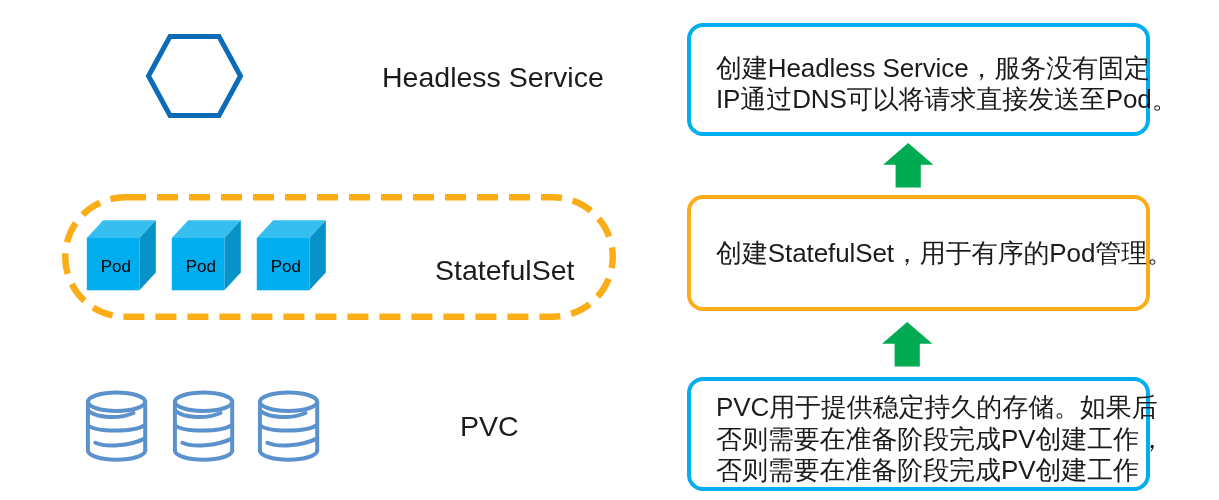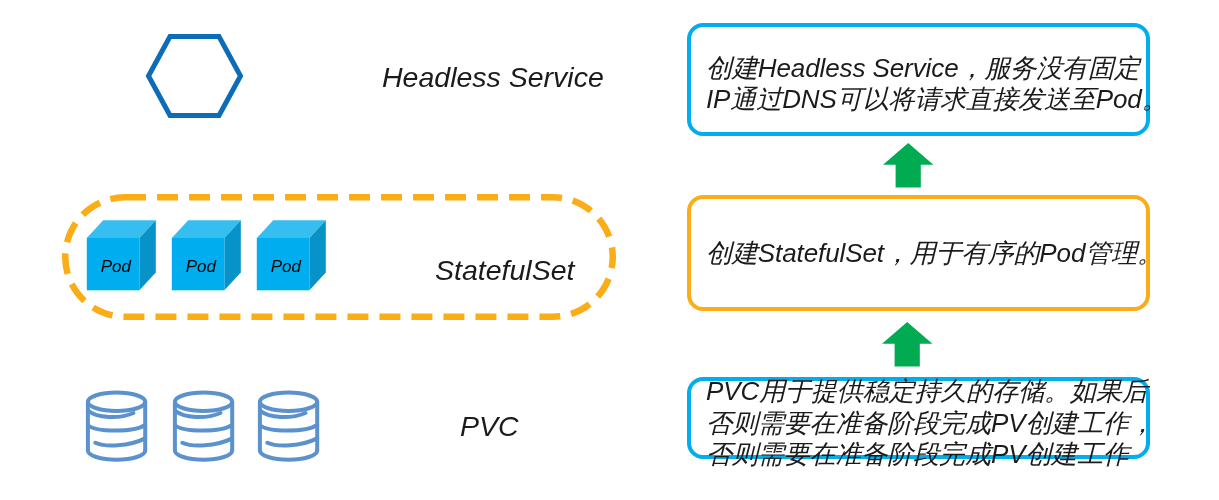--- a/index.html
+++ b/index.html
@@ -6,21 +6,20 @@
   body {
     font-family: "Liberation Sans", sans-serif;
     background: #ffffff;
   }
   .canvas {
     position: relative;
     width: 1219px;
     height: 500px;
     background: #ffffff;
     overflow: hidden;
-    font-style: italic;
   }
   .abs { position: absolute; }
 
   
   .shape-label {
     position: absolute;
     color: #1b1b1b;
     font-size: 28.5px;
     line-height: 28.5px;
     white-space: nowrap;
@@ -44,33 +43,33 @@
     position: absolute;
     left: 687px;
     width: 463px;
     box-sizing: border-box;
     border: 4px solid #00aeef;
     border-radius: 16px;
     background: #ffffff;
     display: flex;
     flex-direction: column;
     justify-content: center;
-    padding-left: 15px;
+    padding-left: 25px;
     padding-right: 0;
   }
   .step-box .line {
     color: #1b1b1b;
     letter-spacing: -0.1px;
     font-size: 26px;
     line-height: 31.5px;
     white-space: nowrap;
   }
   #step-1 { top: 23px;  height: 113px; border-color: #00aeef; padding-top: 9px; }
   #step-2 { top: 195px; height: 116px; border-color: #fbad18; padding-top: 1px; }
-  #step-3 { top: 377px; height: 82px; border-color: #00aeef; padding-top: 11px; }
+  #step-3 { top: 377px; height: 114px; border-color: #00aeef; padding-top: 11px; }
 </style>
 </head>
 <body>
 
 <div class="canvas">
 
   <svg class="abs" style="left:143px; top:31px;" width="101" height="90" viewBox="0 0 101 90">
     <polygon points="5.5,45 27,5.5 76,5.5 97.5,45 76,84.5 27,84.5" fill="none" stroke="#0c6cb8" stroke-width="5" stroke-linejoin="miter"></polygon>
   </svg>
   <div class="shape-label" id="label-headless">Headless Service</div>

